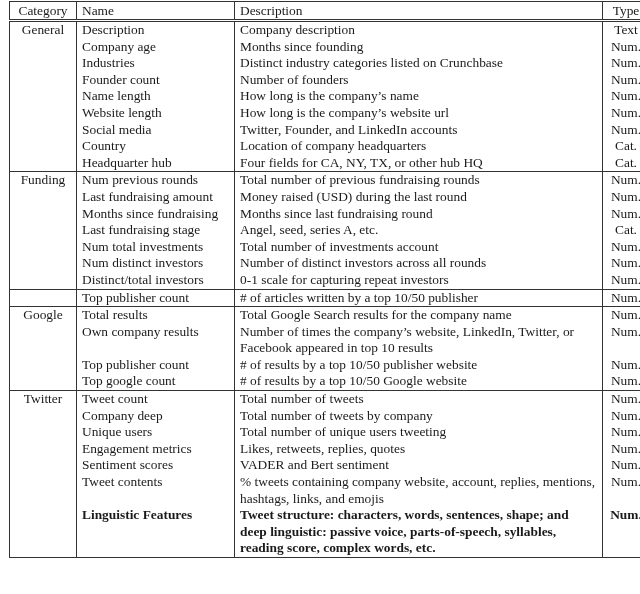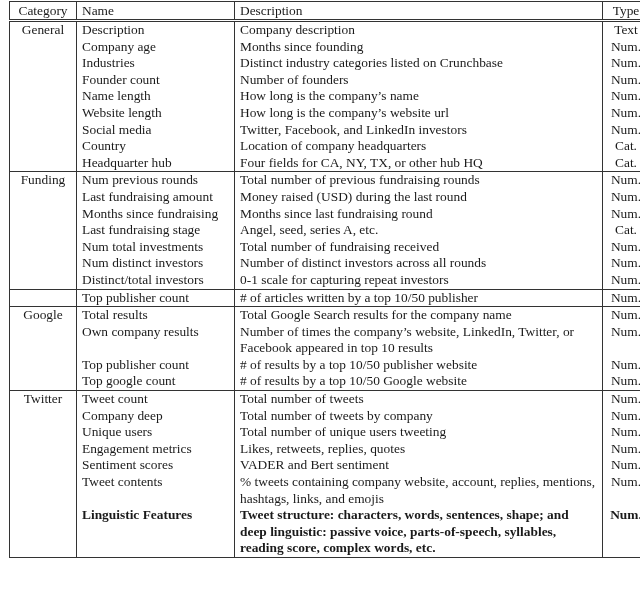--- a/index.html
+++ b/index.html
@@ -101,21 +101,21 @@
       </tr>
       <tr>
         <td class="cat"></td>
         <td>Website length</td>
         <td class="desc">How long is the company’s website url</td>
         <td class="type">Num.</td>
       </tr>
       <tr>
         <td class="cat"></td>
         <td>Social media</td>
-        <td class="desc">Twitter, Facebook, and LinkedIn investors</td>
+        <td class="desc">Twitter, Founder, and LinkedIn accounts</td>
         <td class="type">Num.</td>
       </tr>
       <tr>
         <td class="cat"></td>
         <td>Country</td>
         <td class="desc">Location of company headquarters</td>
         <td class="type">Cat.</td>
       </tr>
       <tr>
         <td class="cat"></td>
@@ -145,21 +145,21 @@
       </tr>
       <tr>
         <td class="cat"></td>
         <td>Last fundraising stage</td>
         <td class="desc">Angel, seed, series A, etc.</td>
         <td class="type">Cat.</td>
       </tr>
       <tr>
         <td class="cat"></td>
         <td>Num total investments</td>
-        <td class="desc">Total number of fundraising received</td>
+        <td class="desc">Total number of investments account</td>
         <td class="type">Num.</td>
       </tr>
       <tr>
         <td class="cat"></td>
         <td>Num distinct investors</td>
         <td class="desc">Number of distinct investors across all rounds</td>
         <td class="type">Num.</td>
       </tr>
       <tr>
         <td class="cat"></td>

